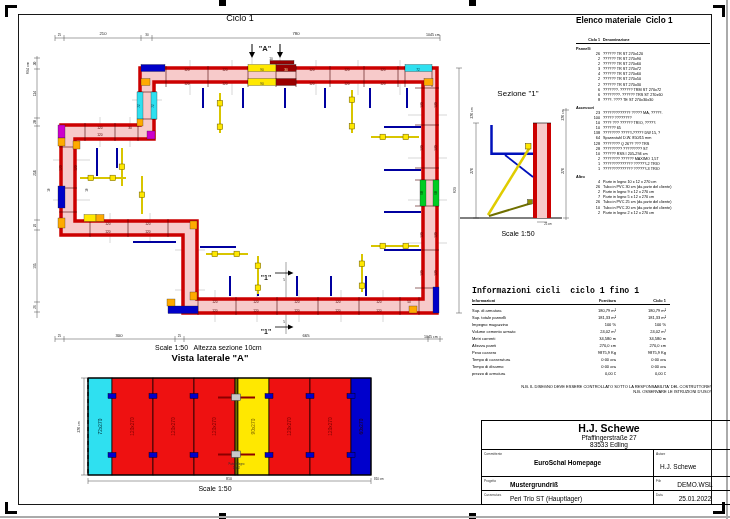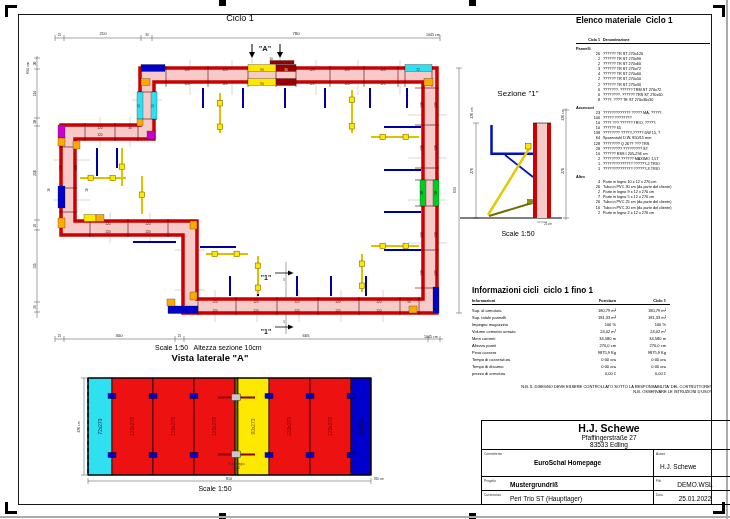--- a/index.html
+++ b/index.html
@@ -20,21 +20,21 @@
   #ml{left:576px;top:16px;width:134px;}
   .ml-title{font-size:8.2px;font-weight:bold;margin-bottom:13px;}
   .ml-header{display:grid;grid-template-columns:24px 1fr;gap:3px;font-size:3.6px;font-weight:bold;
              border-bottom:0.5px solid #000;padding-bottom:1px;margin-bottom:1px;}
   .ml-header .q{text-align:right;}
   .ml-group-name{font-size:3.8px;font-weight:bold;margin-top:3px;margin-bottom:1px;}
   .ml-row{display:grid;grid-template-columns:24px 1fr;gap:3px;font-size:3.8px;line-height:5.1px;}
   .ml-row .q{text-align:right;}
   
   #it{left:472px;top:286px;width:198px;}
-  .it-title{font-size:8.2px;font-weight:bold;margin-bottom:3px;}
+  .it-title{font-size:8.2px;font-weight:bold;margin-bottom:3px;font-family:Liberation Mono, monospace;}
   .it-header{display:grid;grid-template-columns:92px 52px 50px;font-size:3.9px;font-weight:bold;
              border-bottom:0.6px solid #000;padding-bottom:1px;margin-bottom:1.5px;}
   .it-header .r{text-align:right;}
   .it-row{display:grid;grid-template-columns:92px 52px 50px;font-size:4px;line-height:7.1px;}
   .it-row .r{text-align:right;}
   
   #nb{left:415px;top:384px;width:296px;text-align:right;font-size:4px;line-height:5.2px;}
   
   #tb{left:481px;top:420px;width:256px;height:85px;border:1px solid #000;box-sizing:border-box;font-size:6.5px;}
   .tb-row1{height:28px;border-bottom:1px solid #000;text-align:center;}

